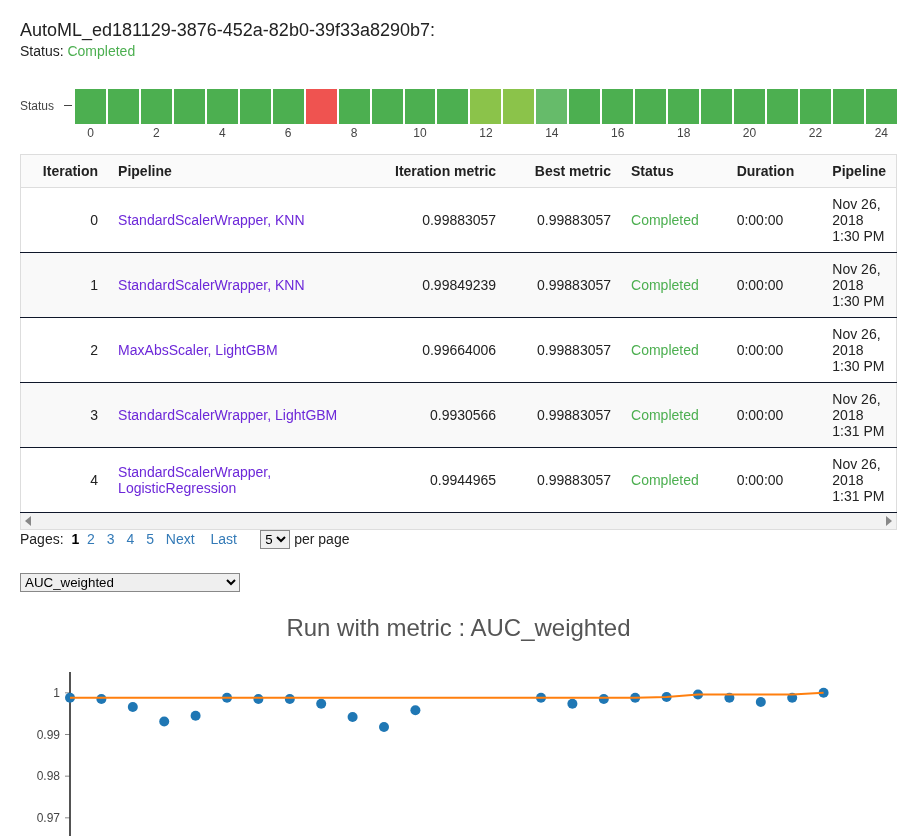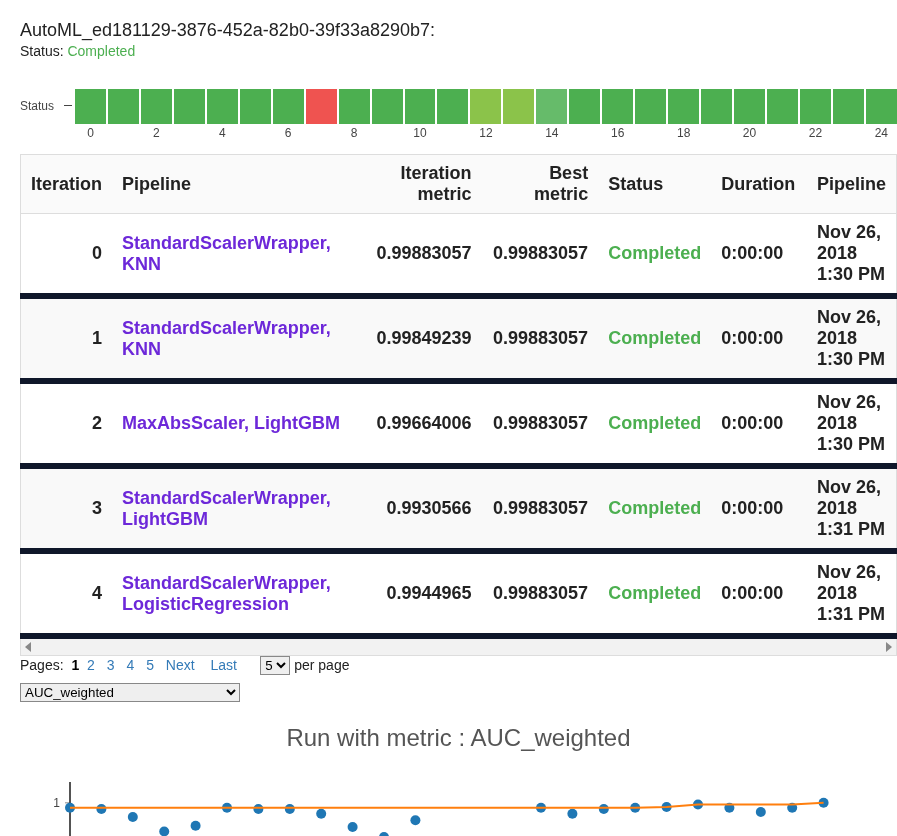--- a/index.html
+++ b/index.html
@@ -32,29 +32,28 @@
   .status-row { display: flex; gap: 2px; padding: 0 0 0 0; }
   .status-cell { flex: 1; height: 35px; }
   .status-axis { display: flex; gap: 2px; margin-top: 2px; }
   .status-axis span { flex: 1; text-align: center; font-size: 12px; color: #444; }
 
   
   table.grid {
     border-collapse: collapse;
     width: 100%;
     margin-top: 14px;
-    font-size: 18px;
+    font-size: 14px;
     border: 1px solid #ddd;
     border-bottom: none;
   }
   table.grid th, table.grid td {
     padding: 8px 10px;
-    border-bottom: 6px solid #0f172a;
+    border-bottom: 1px solid #0f172a;
     text-align: left;
-    font-weight: bold;
   }
   table.grid th {
     background: #fafafa;
     border-bottom: 1px solid #ddd;
     font-weight: bold;
   }
   table.grid tr:nth-child(even) td { background: #f9f9f9; }
   table.grid td.right, table.grid th.right { text-align: right; }
   table.grid td a, .linkish { color: #6d28d9; text-decoration: none; cursor: pointer; }
 
@@ -68,21 +67,21 @@
     border-top: 5px solid transparent; border-bottom: 5px solid transparent;
   }
   .scroll-strip::before { left: 4px; border-right: 6px solid #888; }
   .scroll-strip::after  { right: 4px; border-left:  6px solid #888; }
 
   
   .pager-row { margin: 0 0 4px 0; }
   .pager-row .cur { font-weight: bold; color: #000; }
   .pager-row .pg, .pager-row .pg-nav { color: #337ab7; cursor: pointer; padding: 0 4px; }
   select.per-page, select.metric-sel { border: 1px solid #888; }
-  select.metric-sel { width: 220px; margin-top: 4px; }
+  select.metric-sel { width: 220px; margin-top: 20px; }
 
   
   .plot-title {
     text-align: center; margin-top: 22px;
     color: #555; font-family: "Segoe UI", Arial; font-size: 24px;
   }
   .plot-wrap {
     position: relative;
     width: 855px; height: 340px;
     margin-top: 20px;

